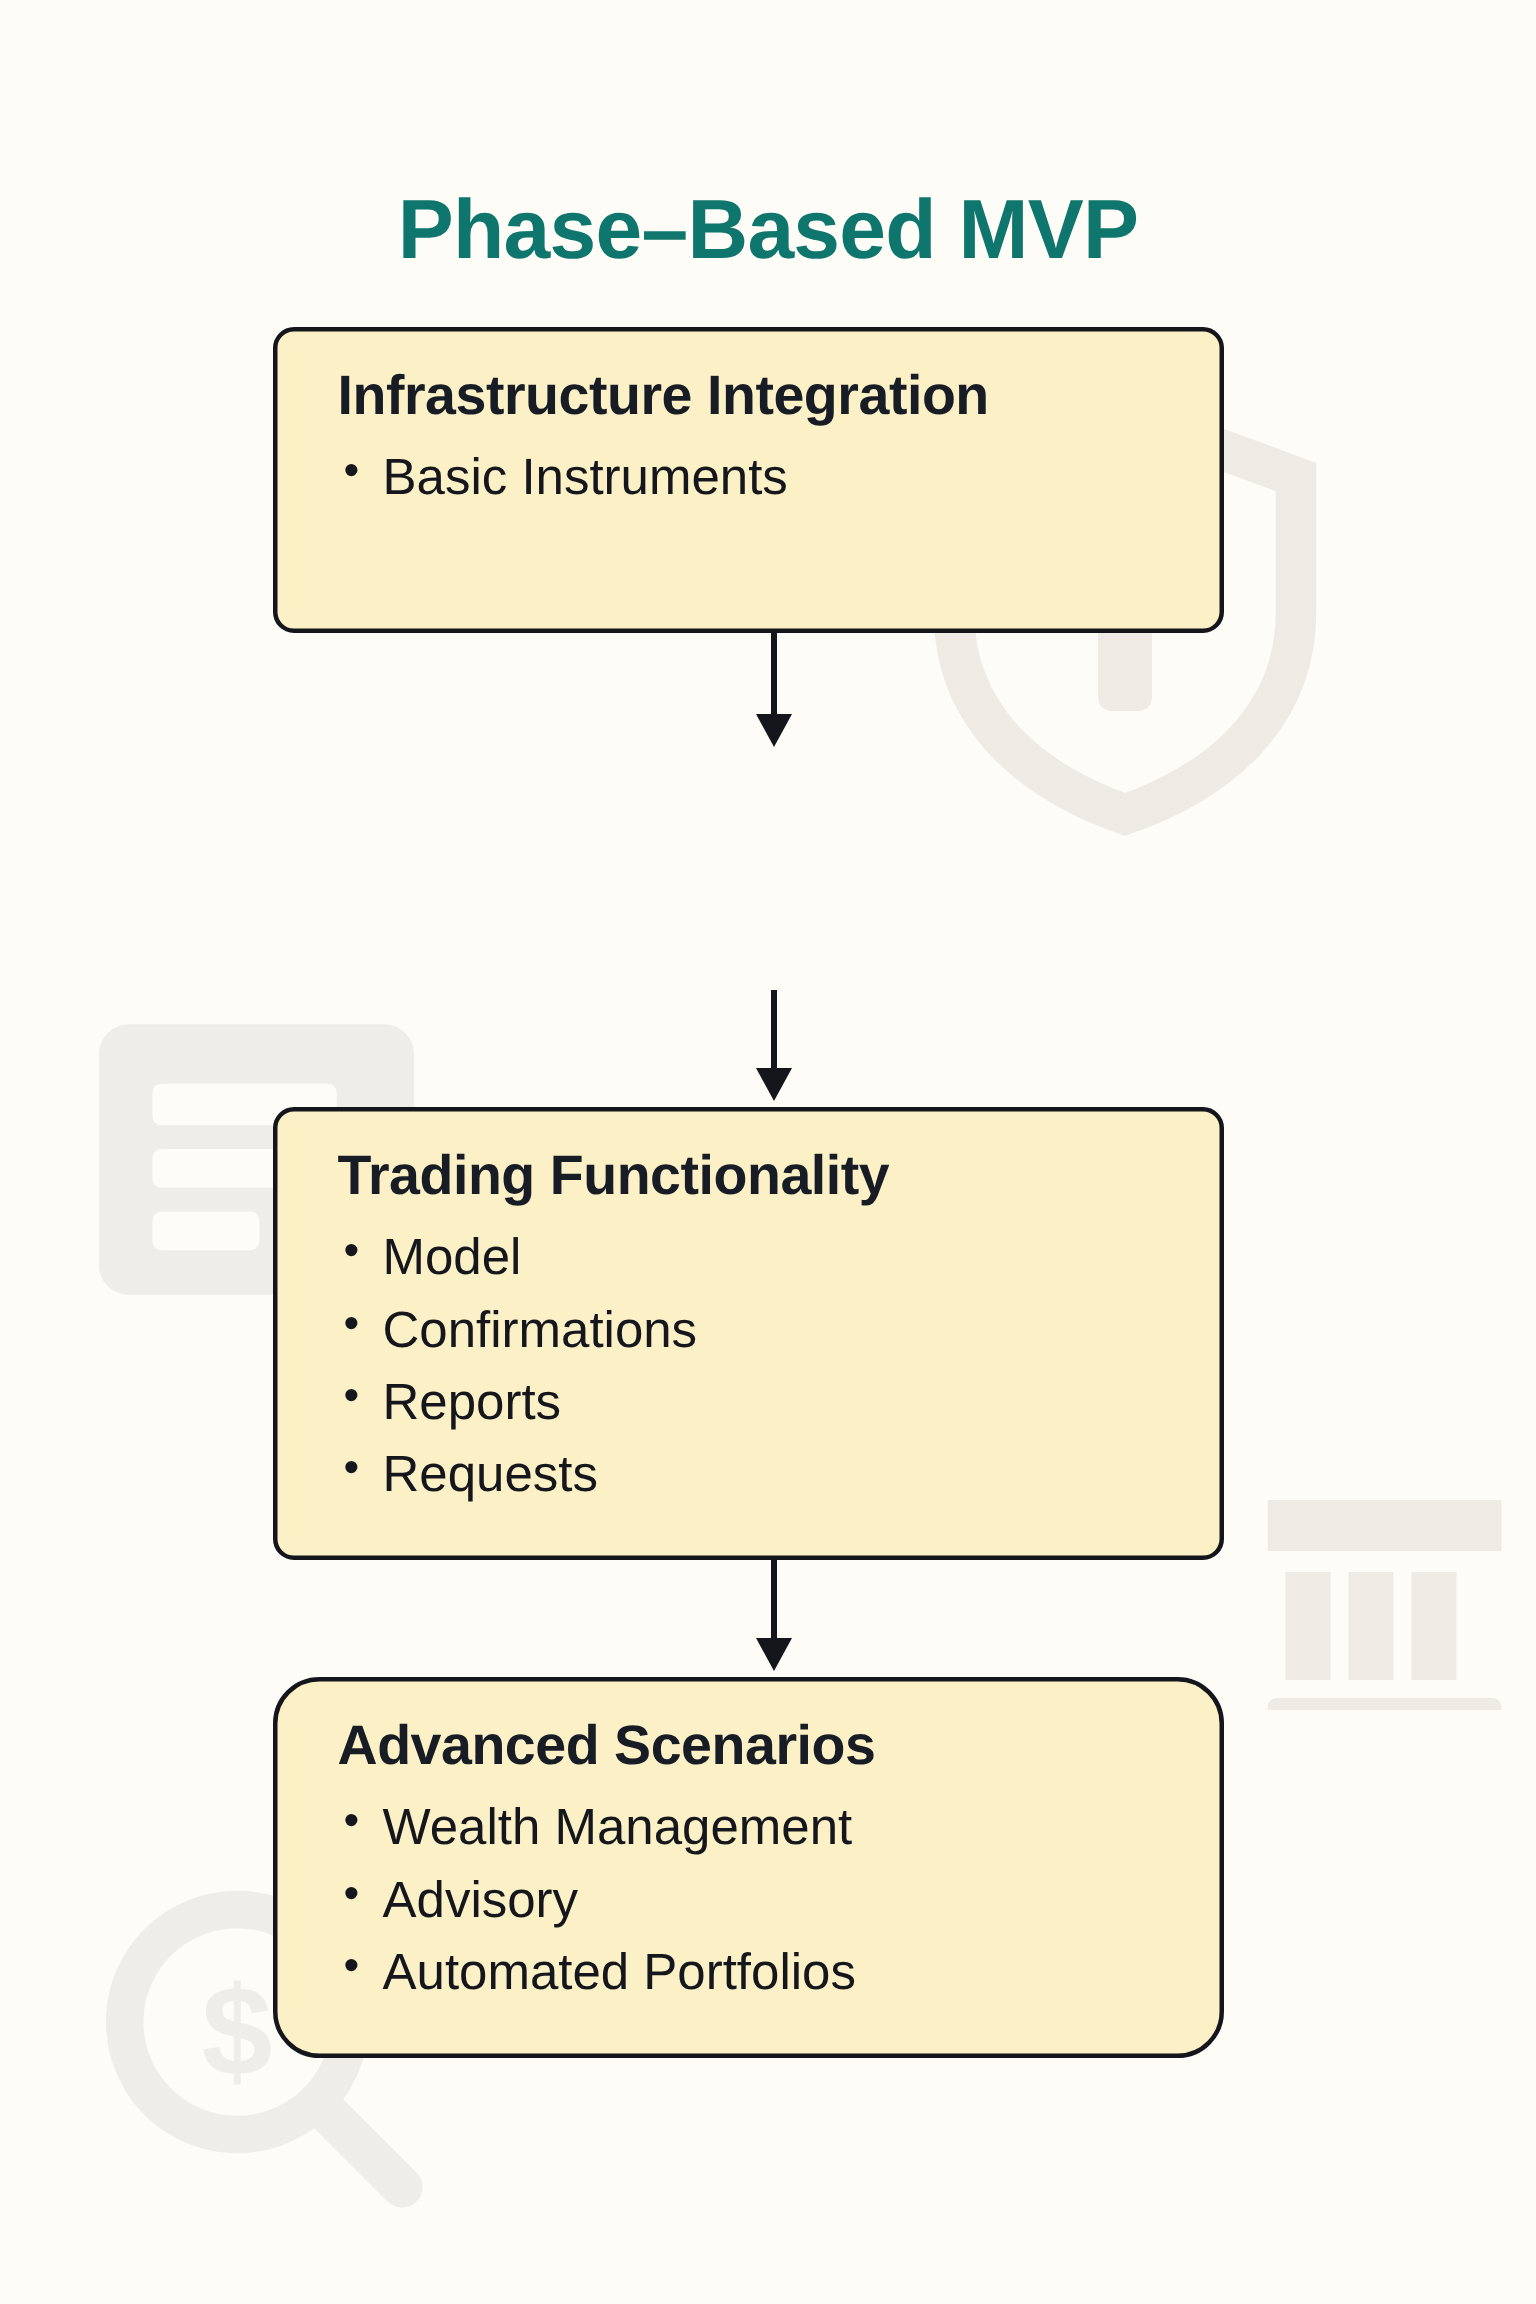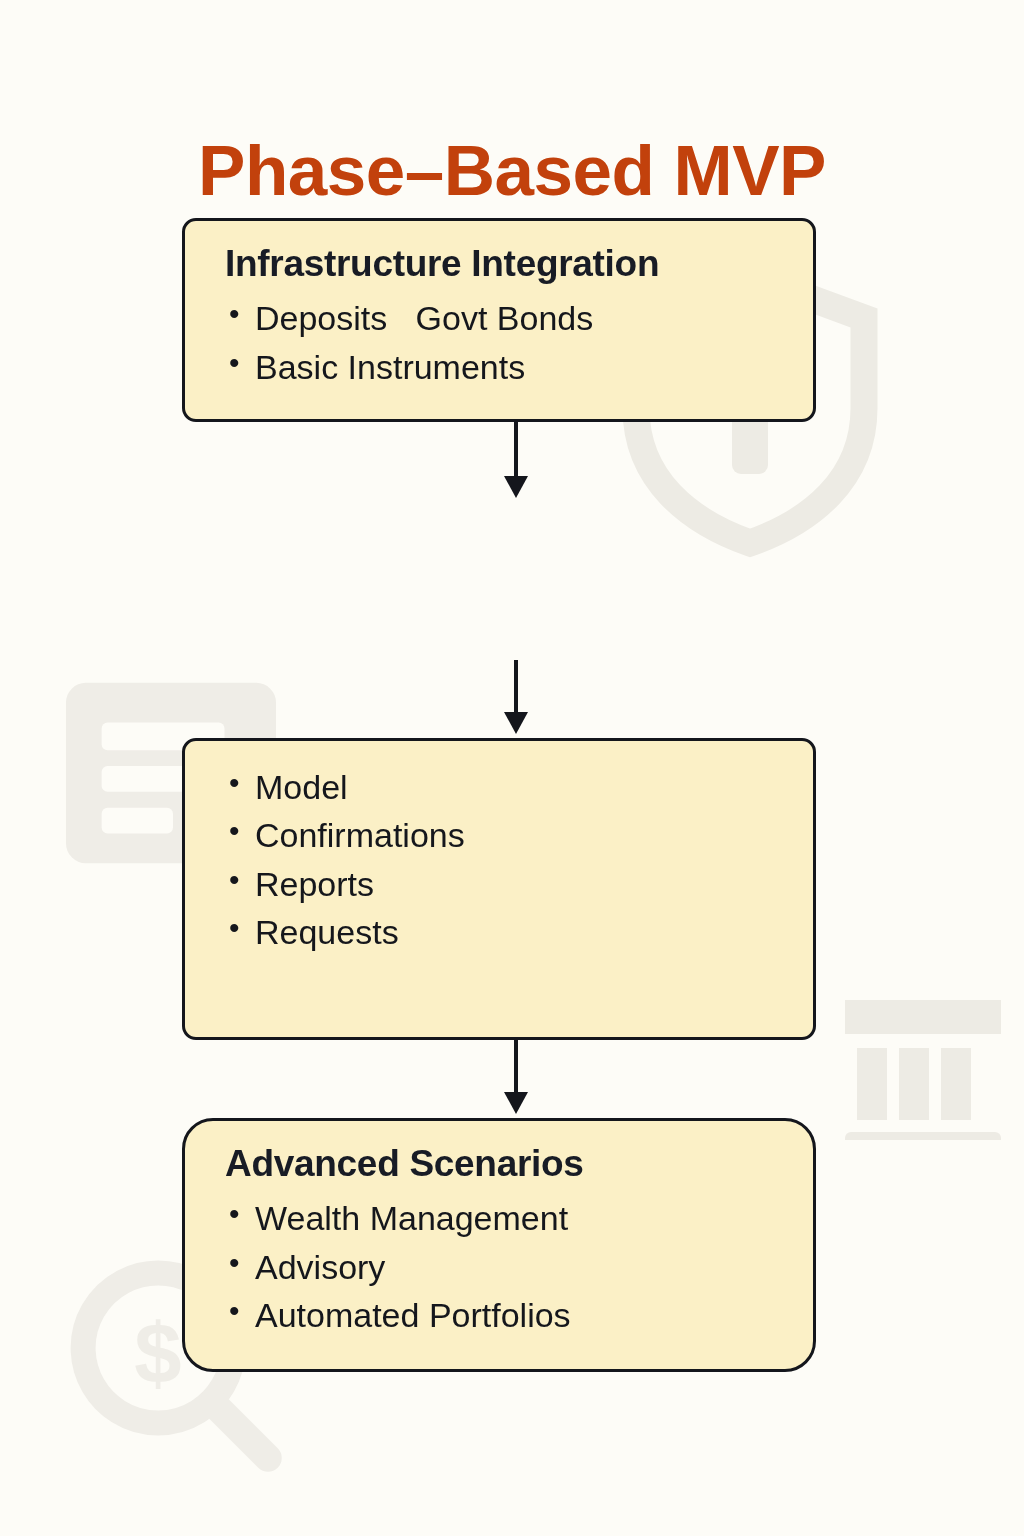--- a/index.html
+++ b/index.html
@@ -35,24 +35,24 @@
     inset: 0;
     z-index: 2;
   }
 
   #page-title {
     position: absolute;
     top: 82px;
     left: 0;
     width: 1024px;
     text-align: center;
-    font-size: 71px;
+    font-size: 56px;
     font-weight: bold;
     letter-spacing: -0.5px;
-    color: #c2410c;
+    color: #0f766e;
   }
 
   .node {
     position: absolute;
     left: 182px;
     width: 634px;
     box-sizing: border-box;
     background: #FBF0C6;
     border: 3px solid #14161C;
     border-radius: 14px;
@@ -147,41 +147,41 @@
 
 </div>
 
 <div id="diagram">
 
   <h1 id="page-title">Phase–Based MVP</h1>
 
   <div class="node" id="node-0">
     <div class="node-title">Infrastructure Integration</div>
     <ul class="node-list">
-      <li>Deposits   Govt Bonds</li>
       <li>Basic Instruments</li>
     </ul>
   </div>
 
   <div class="connector" id="connector-0">
     <svg width="30" height="81" viewBox="0 0 30 81">
       <line x1="15" y1="0" x2="15" y2="58" stroke="#14161C" stroke-width="4"></line>
       <polygon points="15,76 3,54 27,54" fill="#14161C"></polygon>
     </svg>
   </div>
 
 
   <div class="connector" id="connector-1">
     <svg width="30" height="78" viewBox="0 0 30 78">
       <line x1="15" y1="0" x2="15" y2="56" stroke="#14161C" stroke-width="4"></line>
       <polygon points="15,74 3,52 27,52" fill="#14161C"></polygon>
     </svg>
   </div>
 
   <div class="node" id="node-2">
+    <div class="node-title">Trading Functionality</div>
     <ul class="node-list">
       <li>Model</li>
       <li>Confirmations</li>
       <li>Reports</li>
       <li>Requests</li>
     </ul>
   </div>
 
   <div class="connector" id="connector-2">
     <svg width="30" height="78" viewBox="0 0 30 78">

